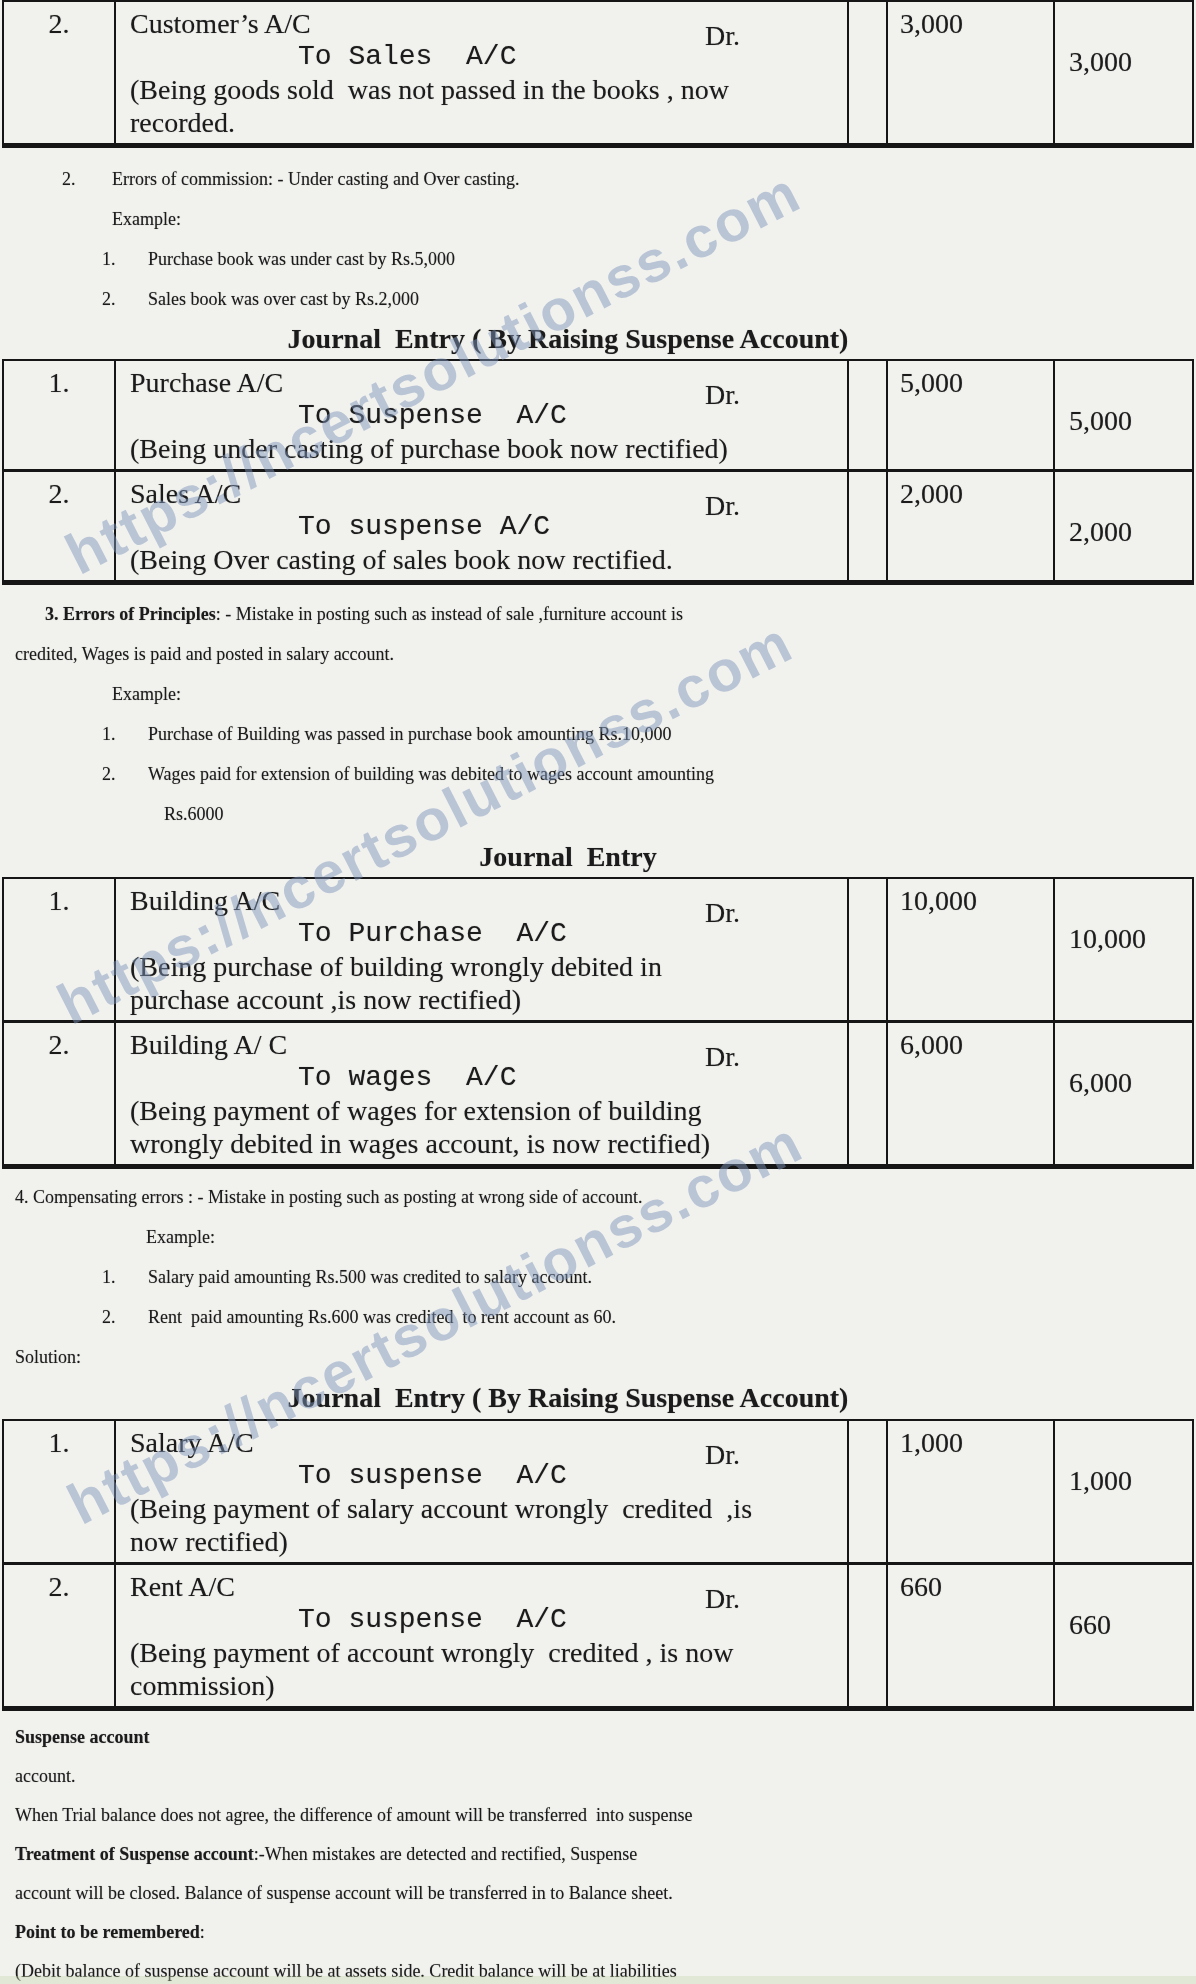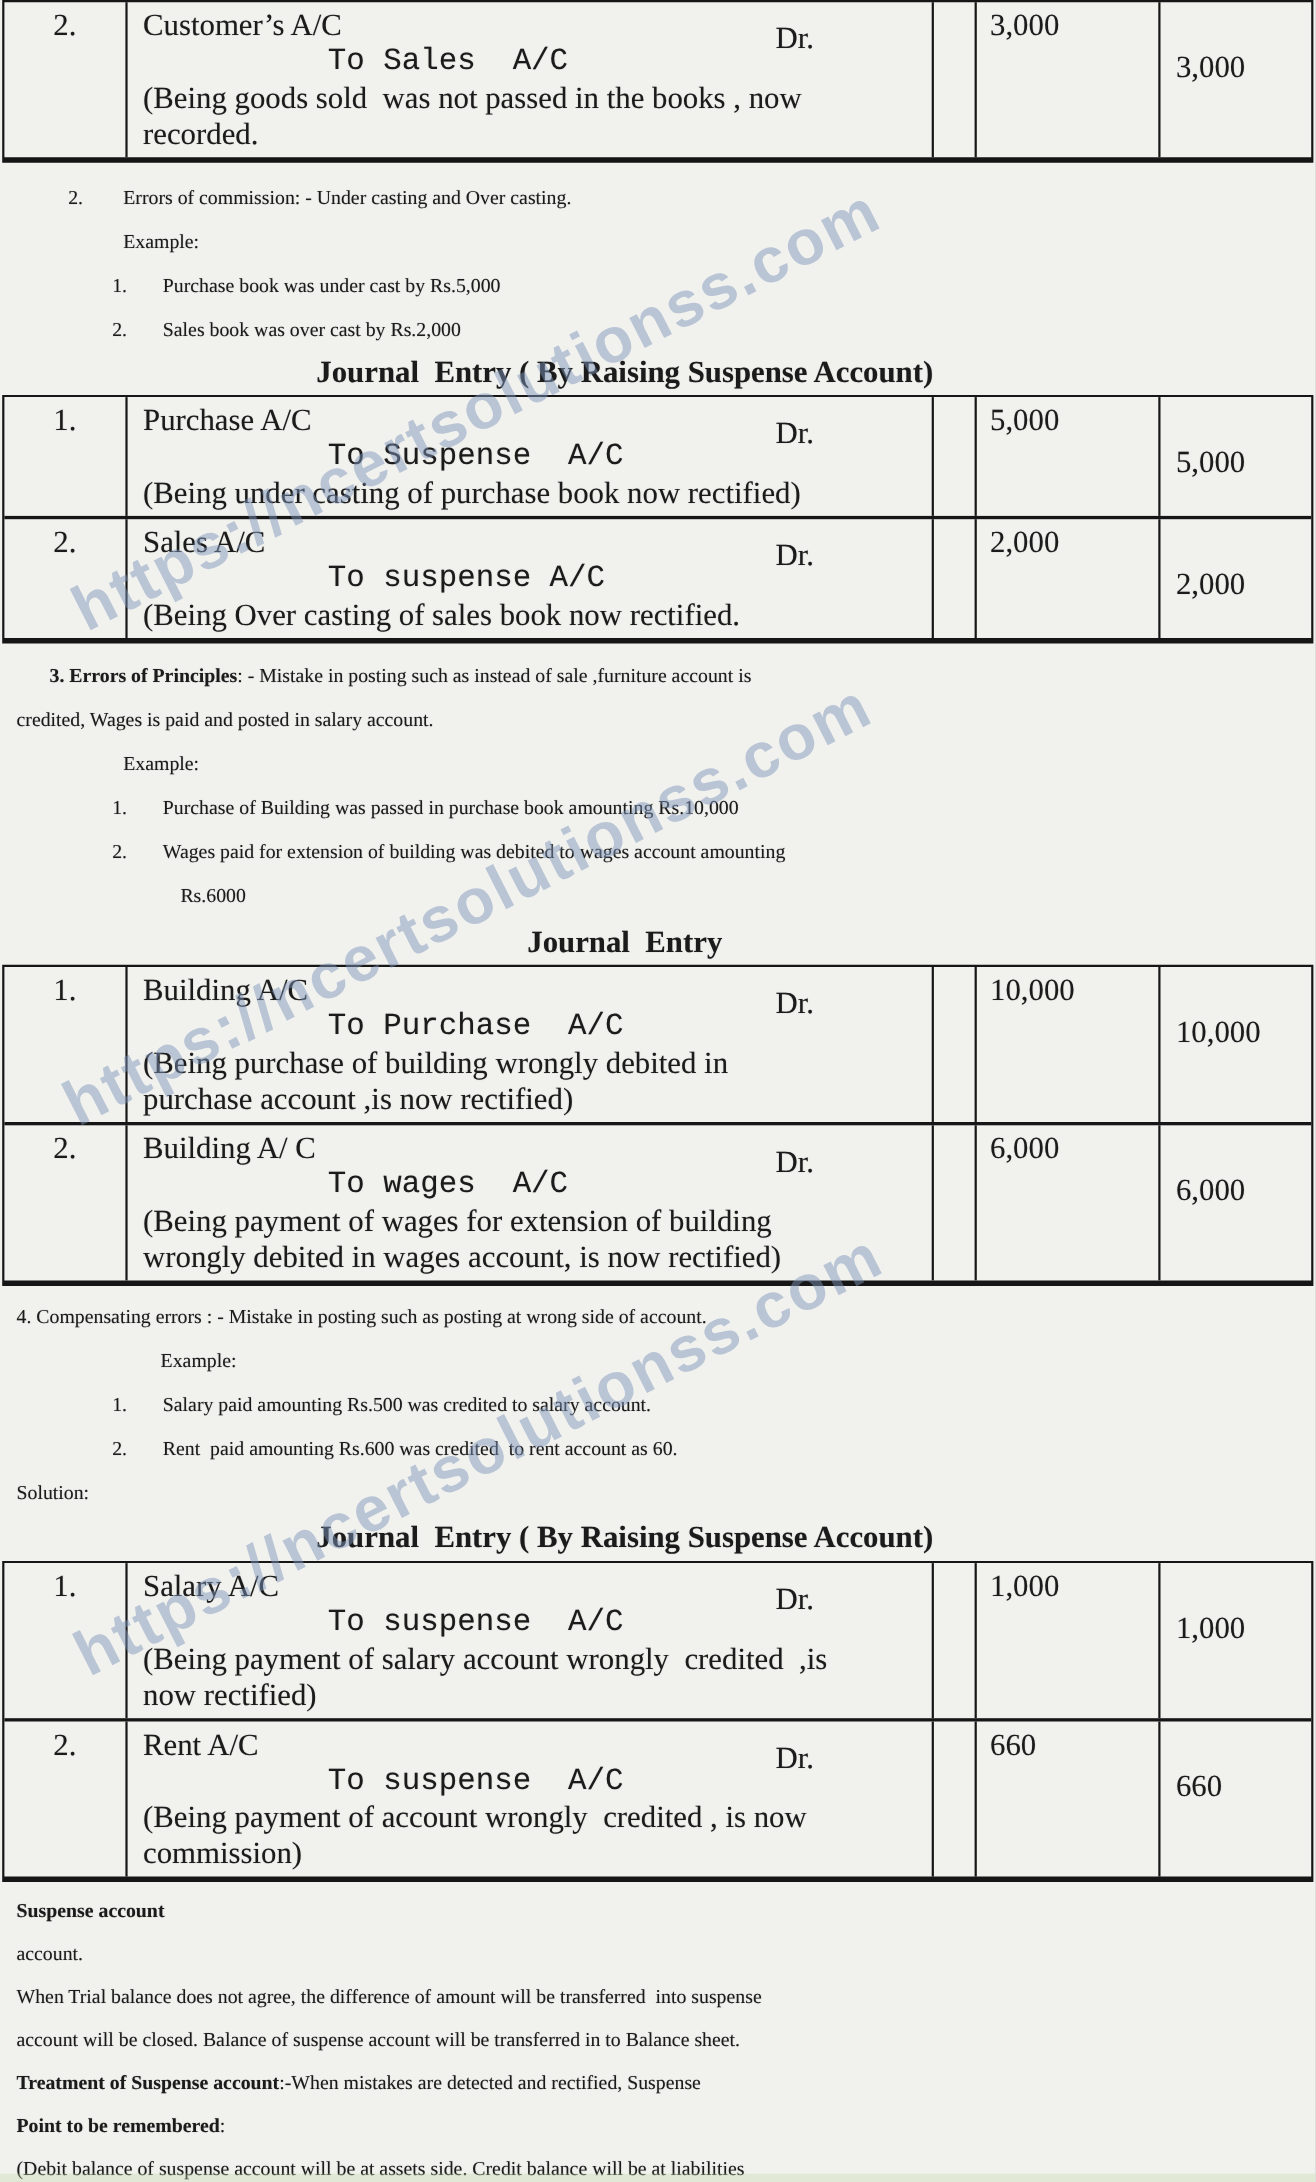--- a/index.html
+++ b/index.html
@@ -254,24 +254,24 @@
       <div class="cell gap-cell"></div>
       <div class="cell debit-cell" data-bind="tables.3.rows.1.debit">660</div>
       <div class="cell credit-cell" data-bind="tables.3.rows.1.credit">660</div>
     </div>
   </div>
 
   <div class="sec-suspense">
     <div class="bline flush b" data-bind="sections.suspense.heading">Suspense account</div>
     <div class="bline flush" data-bind="sections.suspense.para1_line2">account.</div>
     <div class="bline flush" data-bind="sections.suspense.para1_line1">When Trial balance does not agree, the difference of amount will be transferred  into suspense</div>
-    <div class="bline flush" data-bind="sections.suspense.treatment_line2">account will be closed. Balance of suspense account will be transferred in to Balance sheet.</div>
     <div class="bline flush">
       <span class="b" data-bind="sections.suspense.treatment_bold">Treatment of Suspense account</span><span data-bind="sections.suspense.treatment_rest">:-When mistakes are detected and rectified, Suspense</span>
     </div>
+    <div class="bline flush" data-bind="sections.suspense.treatment_line2">account will be closed. Balance of suspense account will be transferred in to Balance sheet.</div>
     <div class="bline flush">
       <span class="b" data-bind="sections.suspense.point_bold">Point to be remembered</span><span data-bind="sections.suspense.point_rest">:</span>
     </div>
     <div class="bline flush" data-bind="sections.suspense.point_line1">(Debit balance of suspense account will be at assets side. Credit balance will be at liabilities</div>
 
   </div>
 
   <div class="wm wm1" data-bind="watermark.text">https://ncertsolutionss.com</div>
   <div class="wm wm2" data-bind="watermark.text">https://ncertsolutionss.com</div>
   <div class="wm wm3" data-bind="watermark.text">https://ncertsolutionss.com</div>

